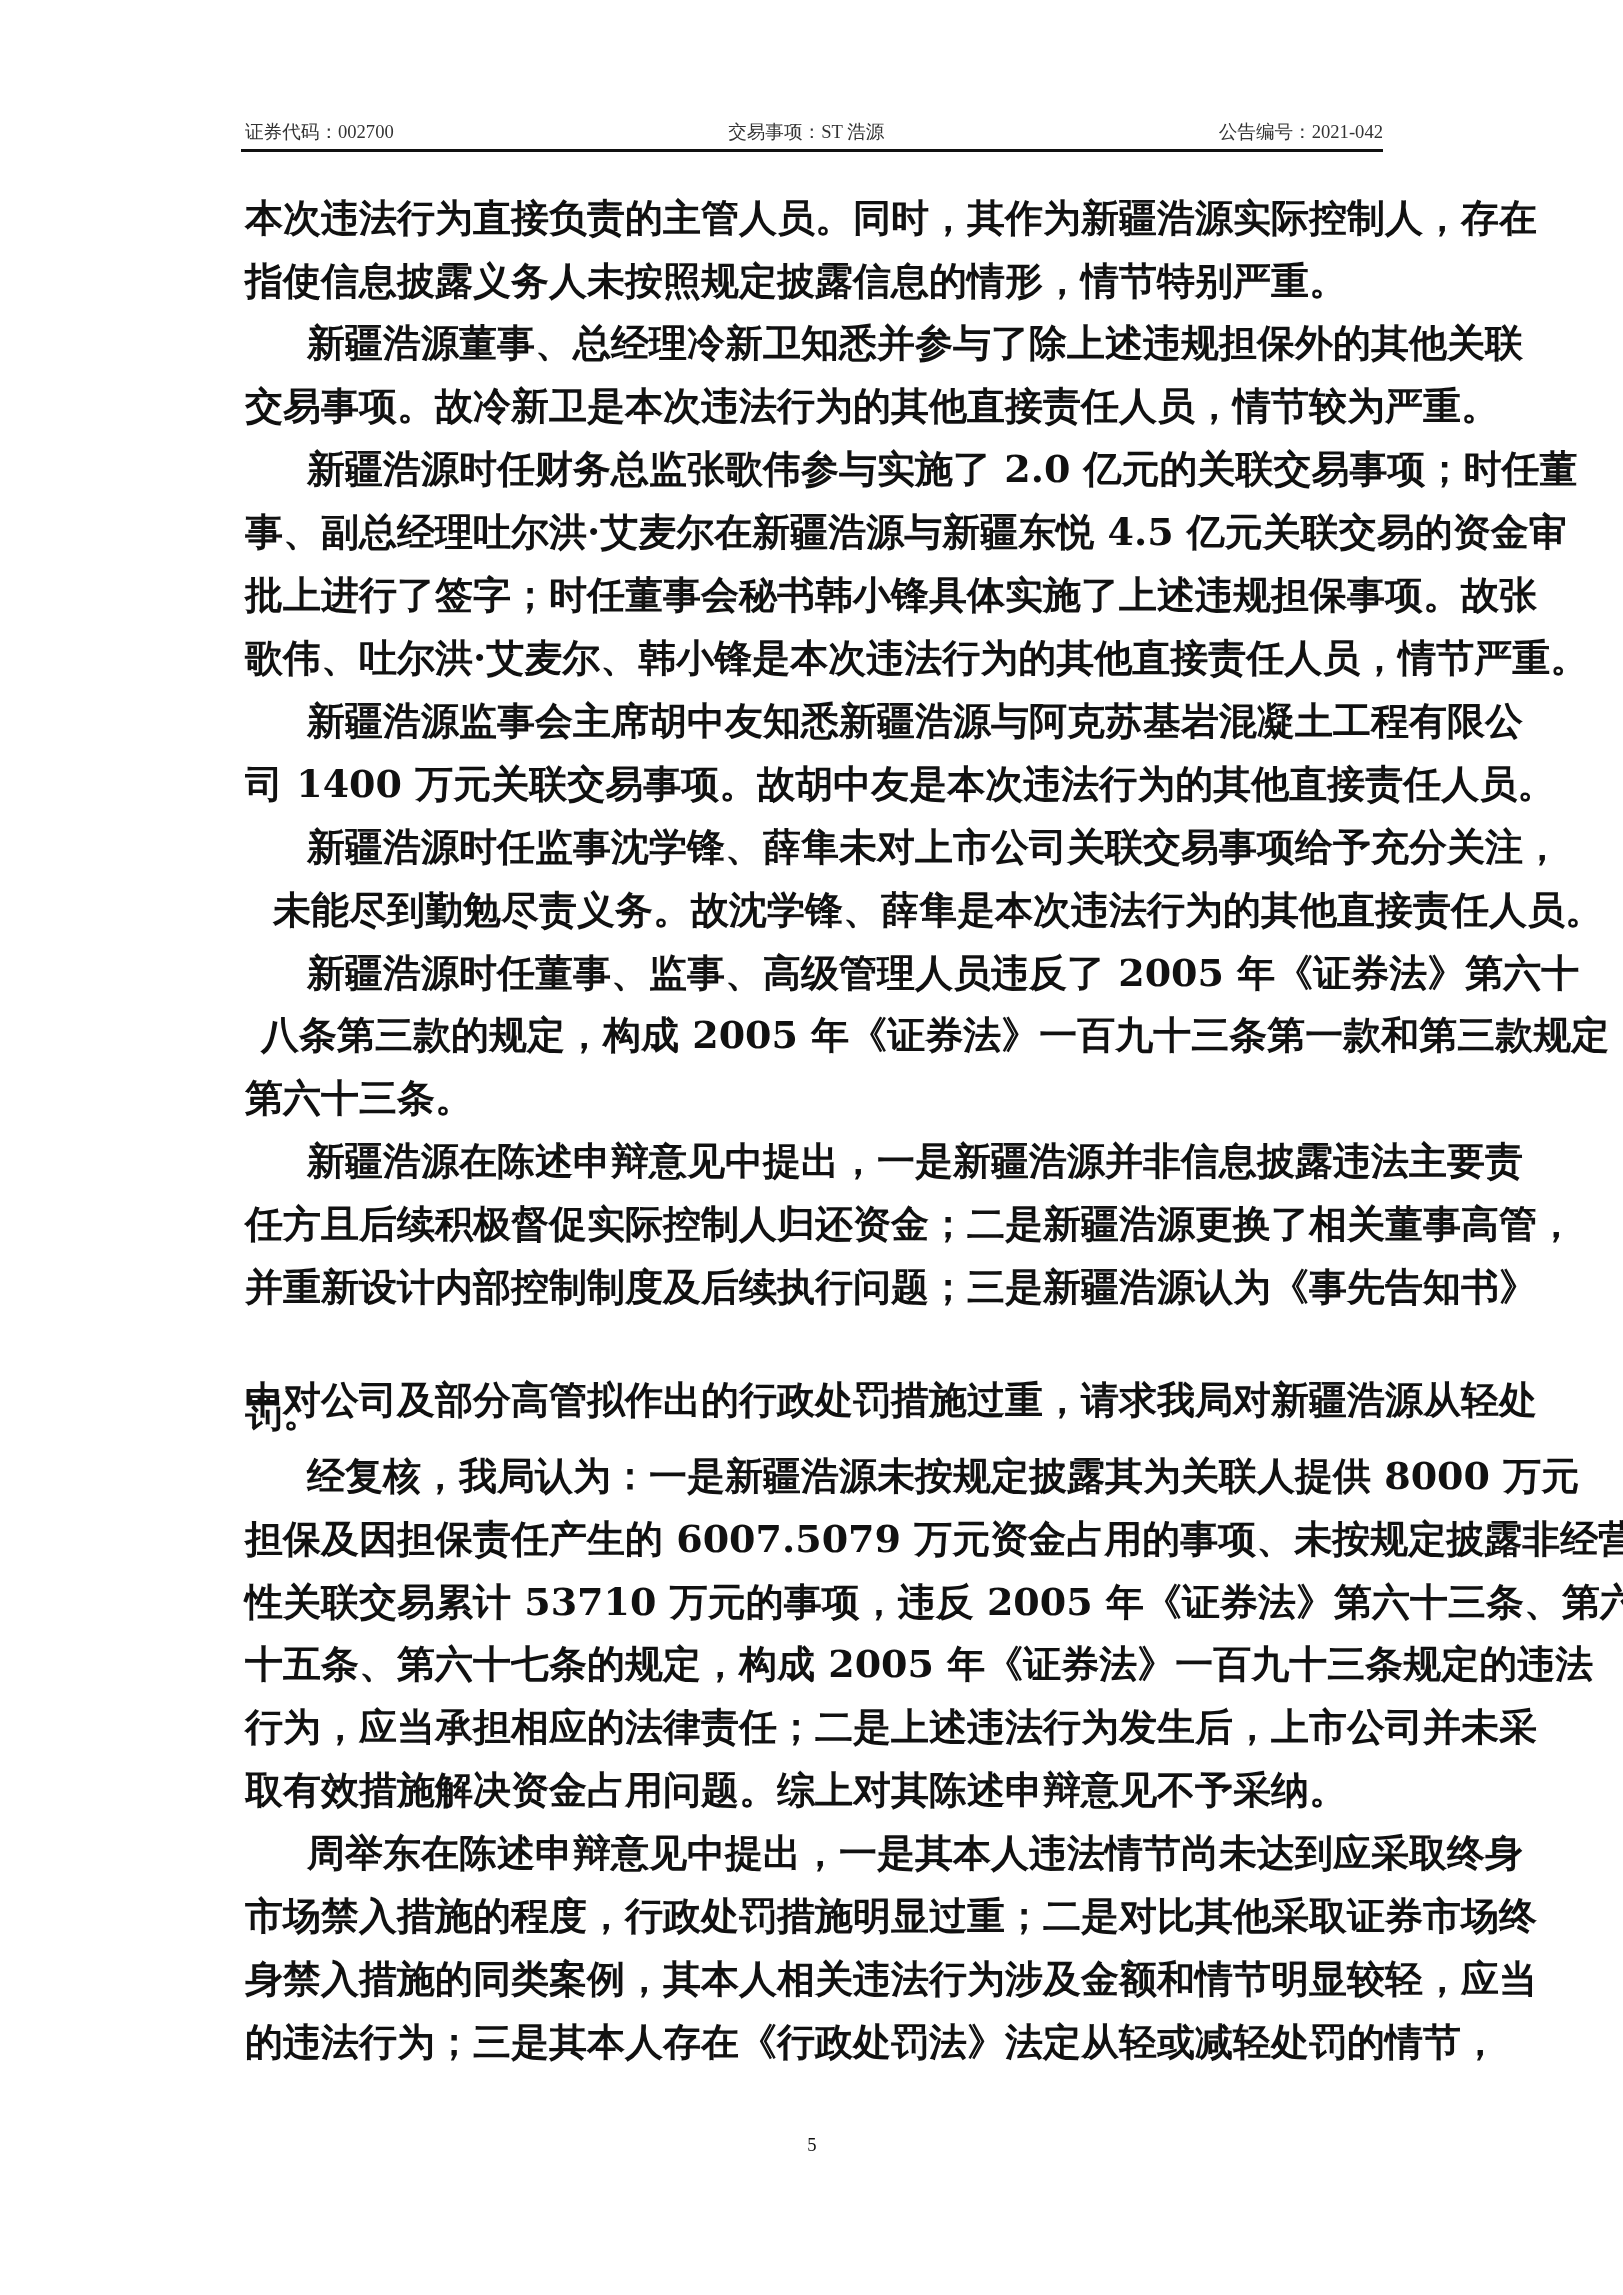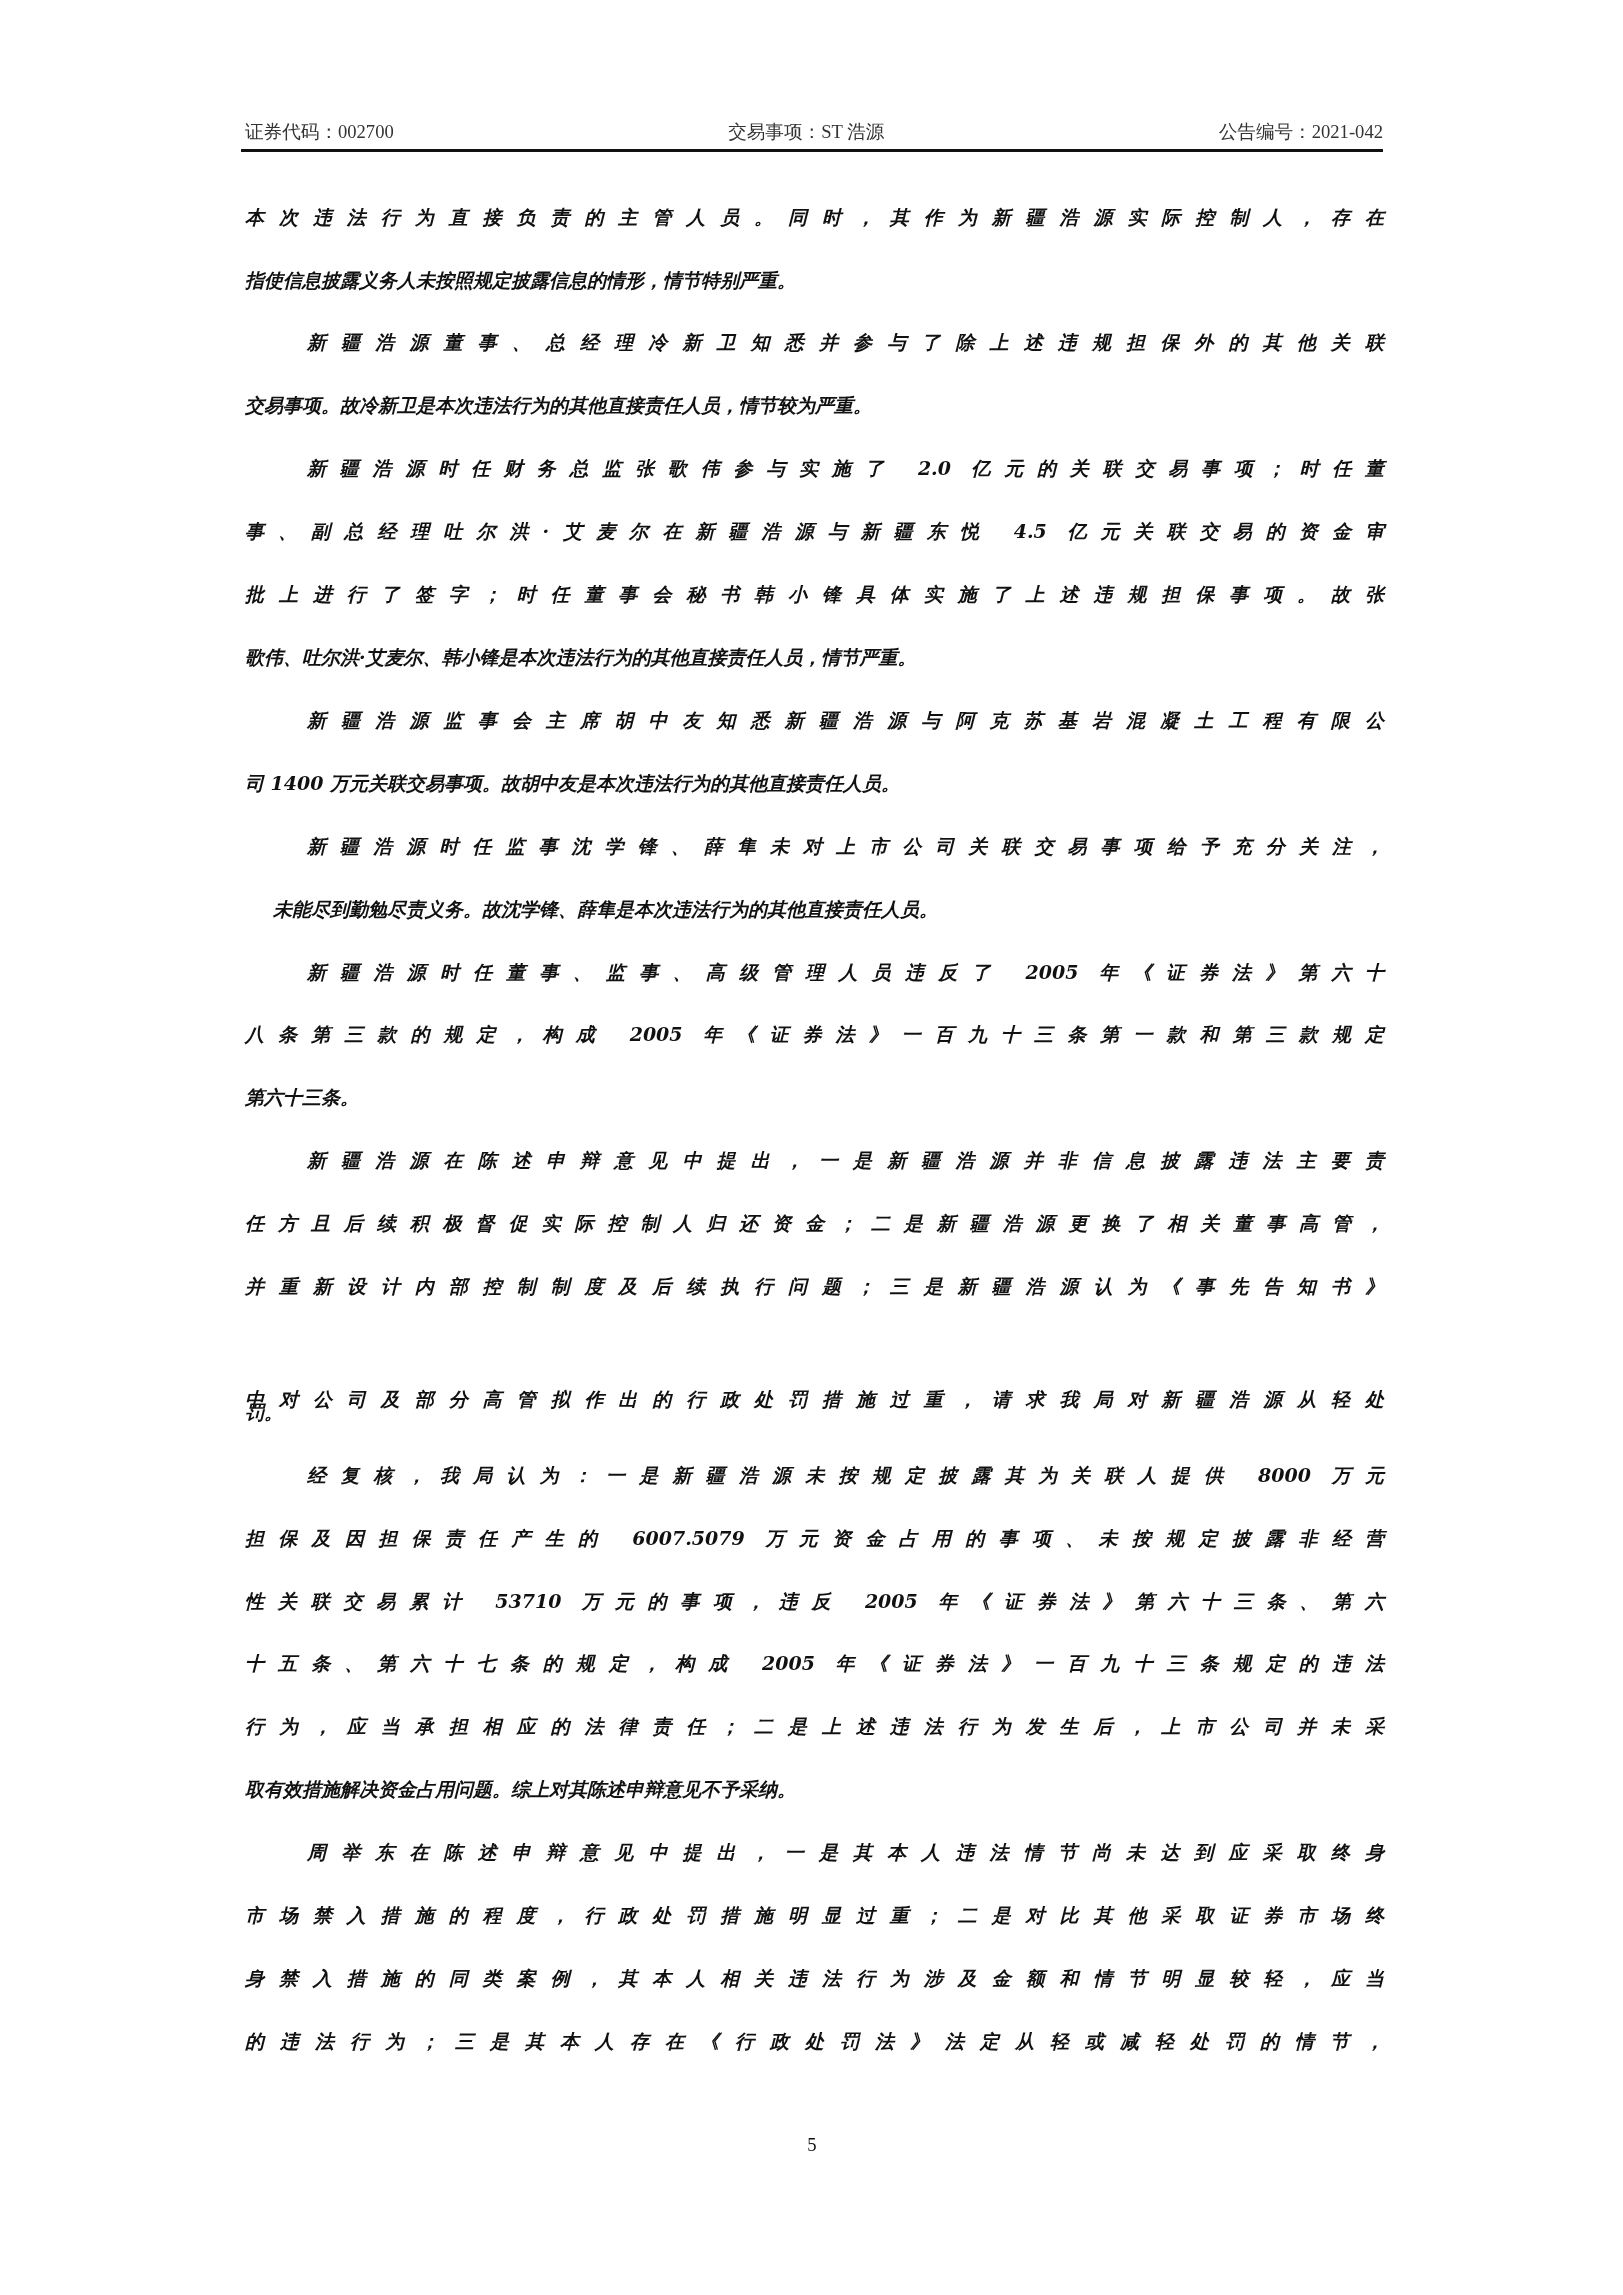--- a/index.html
+++ b/index.html
@@ -6,22 +6,22 @@
   body { width: 1623px; height: 2295px; position: relative; overflow: hidden;
          font-family: "DejaVu Serif", "Liberation Serif", serif; color: #111; }
   .page { position: absolute; left: 0; top: 0; width: 1623px; height: 2295px; background: #fff; }
   .header { position: absolute; left: 245px; top: 120px; width: 1138px; height: 24px;
             font-family: "Liberation Serif", "DejaVu Serif", serif; font-size: 18.6px; color: #333;
             display: flex; justify-content: space-between; align-items: center; }
   .header span { white-space: nowrap; }
   .header-rule { position: absolute; left: 241px; top: 149px; width: 1142px; height: 2.5px; background: #111; }
   .body { position: absolute; left: 245px; top: 0; width: 1139px; }
   .line { position: absolute; left: 0; width: 1139px; height: 37px; line-height: 37px;
-          font-size: 19px; font-weight: bold; white-space: nowrap;
-          text-align: justify; text-align-last: justify; letter-spacing: 0px; font-style: italic; }
+          font-size: 38px; font-weight: bold; white-space: nowrap;
+          text-align: justify; text-align-last: justify; letter-spacing: 0px; }
   .line.indent { left: 62px; width: 1077px; }
   .line.last { text-align-last: left; }
   .page-number { position: absolute; left: 795px; top: 2134px; width: 34px; text-align: center;
                  font-family: "Liberation Serif", serif; font-size: 18.6px; color: #111; }
 </style>
 </head>
 <body>
 
 <div class="page">
   <div class="header">
@@ -38,21 +38,21 @@
       <div class="line last" style="top: 387px;">交易事项。故冷新卫是本次违法行为的其他直接责任人员，情节较为严重。</div>
       <div class="line indent" style="top: 450px; white-space: nowrap;"><span style="white-space: nowrap;">新疆浩源时任财务总监张歌伟参与实施了 2.0 亿元的关联交易事项；时任董</span></div>
       <div class="line" style="top: 513px; white-space: nowrap;"><span style="white-space: nowrap;">事、副总经理吐尔洪·艾麦尔在新疆浩源与新疆东悦 4.5 亿元关联交易的资金审</span></div>
       <div class="line" style="top: 576px; white-space: nowrap;"><span style="white-space: nowrap;">批上进行了签字；时任董事会秘书韩小锋具体实施了上述违规担保事项。故张</span></div>
       <div class="line last" style="top: 639px;">歌伟、吐尔洪·艾麦尔、韩小锋是本次违法行为的其他直接责任人员，情节严重。</div>
       <div class="line indent" style="top: 702px; white-space: nowrap;"><span style="white-space: nowrap;">新疆浩源监事会主席胡中友知悉新疆浩源与阿克苏基岩混凝土工程有限公</span></div>
       <div class="line last" style="top: 765px;">司 1400 万元关联交易事项。故胡中友是本次违法行为的其他直接责任人员。</div>
       <div class="line indent" style="top: 828px; white-space: nowrap;"><span style="white-space: nowrap;">新疆浩源时任监事沈学锋、薛隼未对上市公司关联交易事项给予充分关注，</span></div>
       <div class="line last" style="top: 891px; margin-left: 28px;">未能尽到勤勉尽责义务。故沈学锋、薛隼是本次违法行为的其他直接责任人员。</div>
       <div class="line indent" style="top: 954px; white-space: nowrap;"><span style="white-space: nowrap;">新疆浩源时任董事、监事、高级管理人员违反了 2005 年《证券法》第六十</span></div>
-      <div class="line" style="top: 1016px; white-space: nowrap;"><span style="white-space: nowrap;">八条第三款的规定，构成 2005 年《证券法》一百九十三条第一款和第三款规定</span></div>
+      <div class="line" style="top: 1016px; white-space: nowrap;"><span style="white-space: nowrap; margin-left: 16px;">八条第三款的规定，构成 2005 年《证券法》一百九十三条第一款和第三款规定</span></div>
       <div class="line last" style="top: 1079px;">第六十三条。</div>
       <div class="line indent" style="top: 1142px; white-space: nowrap;"><span style="white-space: nowrap;">新疆浩源在陈述申辩意见中提出，一是新疆浩源并非信息披露违法主要责</span></div>
       <div class="line" style="top: 1205px; white-space: nowrap;"><span style="white-space: nowrap;">任方且后续积极督促实际控制人归还资金；二是新疆浩源更换了相关董事高管，</span></div>
       <div class="line" style="top: 1268px; white-space: nowrap;"><span style="white-space: nowrap;">并重新设计内部控制制度及后续执行问题；三是新疆浩源认为《事先告知书》</span></div>
       <div class="line" style="top: 1333px; white-space: nowrap; margin-top: 48px;"><span style="white-space: nowrap;">中对公司及部分高管拟作出的行政处罚措施过重，请求我局对新疆浩源从轻处</span></div>
       <div class="line last" style="top: 1394px;">罚。</div>
       <div class="line indent" style="top: 1457px; white-space: nowrap;"><span style="white-space: nowrap;">经复核，我局认为：一是新疆浩源未按规定披露其为关联人提供 8000 万元</span></div>
       <div class="line" style="top: 1520px; white-space: nowrap;"><span style="white-space: nowrap;">担保及因担保责任产生的 6007.5079 万元资金占用的事项、未按规定披露非经营</span></div>
       <div class="line" style="top: 1583px; white-space: nowrap;"><span style="white-space: nowrap;">性关联交易累计 53710 万元的事项，违反 2005 年《证券法》第六十三条、第六</span></div>
       <div class="line" style="top: 1645px; white-space: nowrap;"><span style="white-space: nowrap;">十五条、第六十七条的规定，构成 2005 年《证券法》一百九十三条规定的违法</span></div>

